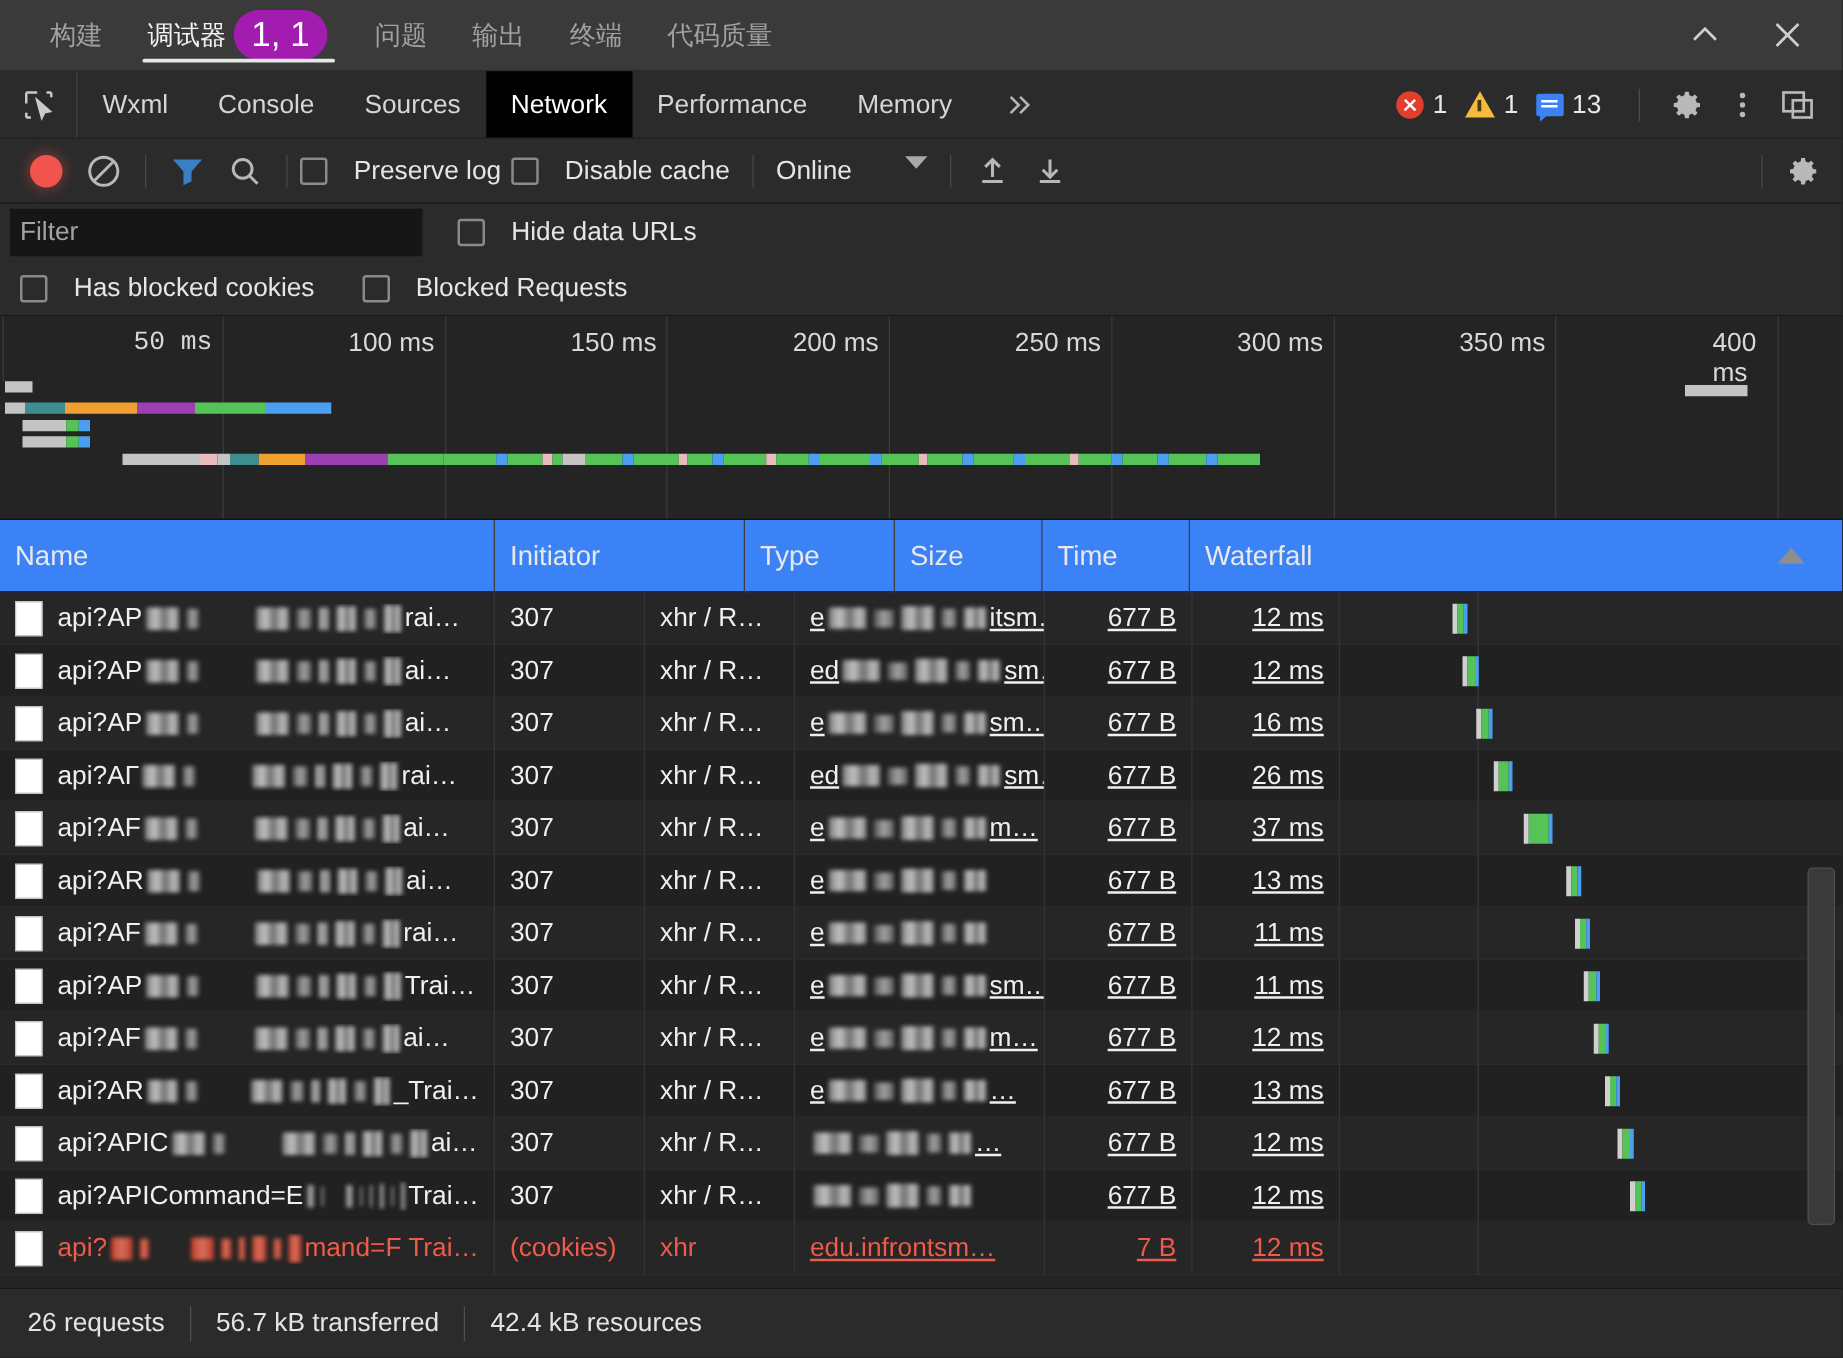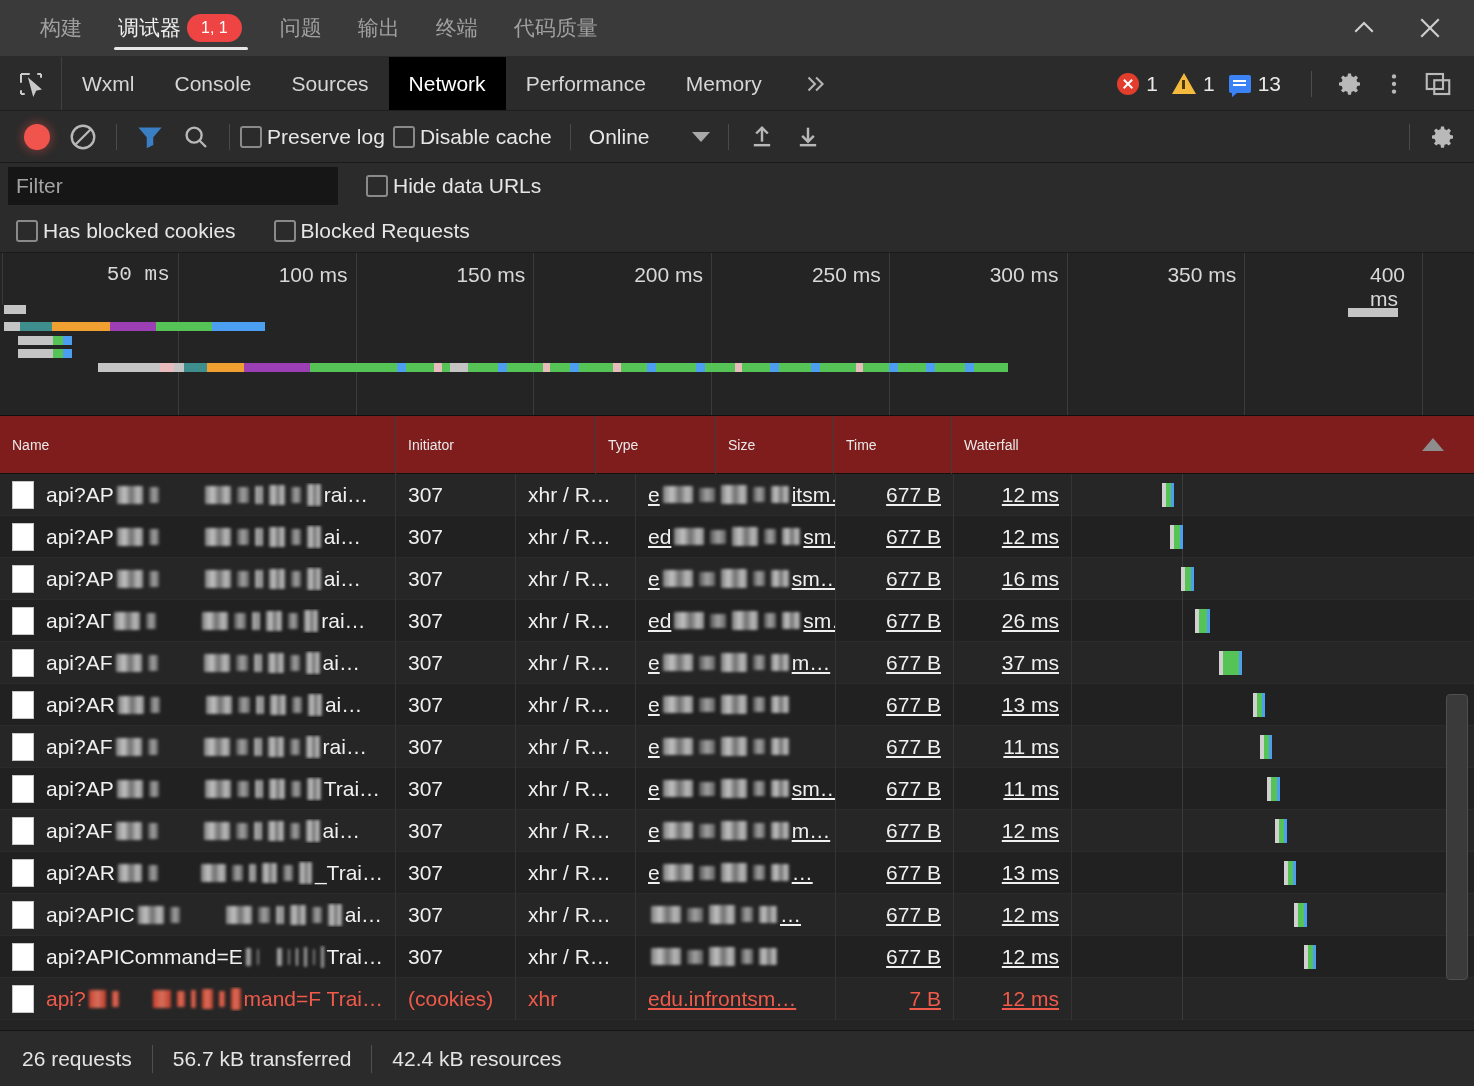--- a/index.html
+++ b/index.html
@@ -26,22 +26,22 @@
     position: relative; font-size: 21px; color: #a0a0a0;
     padding: 0 18px; height: 57px; display: flex; align-items: center;
     cursor: default; white-space: nowrap;
   }
   .ide-tab.active { color: #f2f2f2; }
   .ide-tab.active::after {
     content: ""; position: absolute; left: 14px; right: 14px; bottom: 7px;
     height: 3px; background: #e6e6e6; border-radius: 2px;
   }
   .badge-count {
-    background: #ef4444; color: #fff; border-radius: 22px;
-    font-size: 16px; padding: 5px 14px; margin-left: 6px; margin-right: 2px;
+    background: #a21caf; color: #fff; border-radius: 22px;
+    font-size: 28px; padding: 5px 14px; margin-left: 6px; margin-right: 2px;
     line-height: 1.1; display:inline-block;
   }
   .ide-right { margin-left: auto; display: flex; align-items: center; padding-right: 24px; gap: 26px; }
   .ide-ico { width: 40px; height: 40px; display: flex; align-items: center; justify-content: center; color: #cfcfcf; }
   .ide-ico svg { display:block; }
 
   
   .dt-tabbar {
     height: 54px; background: #2b2b2b; display: flex; align-items: stretch;
     border-bottom: 1px solid #1e1e1e; flex: 0 0 54px;
@@ -75,26 +75,26 @@
   .dt-ico { width: 44px; height: 44px; display:flex; align-items:center; justify-content:center; color:#b9b9b9; }
 
   
   .net-toolbar {
     height: 52px; background: #2b2b2b; display: flex; align-items: center;
     border-bottom: 1px solid #1a1a1a; padding-left: 14px; flex: 0 0 52px;
   }
   .tb-ico { width: 46px; height: 46px; display:flex; align-items:center; justify-content:center; color:#b8b8b8; }
   .rec-dot { width: 26px; height: 26px; border-radius: 50%; background: #f0544c; box-shadow: 0 0 9px 3px rgba(240,84,76,0.30); }
   .tb-sep { width:1px; height:26px; background:#4a4a4a; margin:0 10px; }
-  .chk-wrap { display:flex; align-items:center; gap:5px; font-size:21px; color:#e6e6e6; margin-right: 8px; white-space: nowrap; }
+  .chk-wrap { display:flex; align-items:center; gap:21px; font-size:21px; color:#e6e6e6; margin-right: 8px; white-space: nowrap; }
   .chk {
     width: 22px; height: 22px; border: 2px solid #8a8a8a; border-radius: 3px; background: transparent;
     flex: 0 0 22px;
   }
-  .throttle { display:flex; align-items:center; font-size:21px; color:#e6e6e6; gap: 42px; padding: 0 8px; }
+  .throttle { display:flex; align-items:flex-start; font-size:21px; color:#e6e6e6; gap: 42px; padding: 0 8px; }
   .caret-dn { width:0;height:0;border-left:9px solid transparent;border-right:9px solid transparent;border-top:10px solid #a9a9a9; }
 
   
   .filter-row {
     height: 46px; background: #2b2b2b; display:flex; align-items:center; padding-left: 8px; flex: 0 0 46px;
   }
   .filter-input {
     width: 330px; height: 38px; background: #161616; border: none; outline: none;
     color: #bdbdbd; font-size: 21px; padding: 0 8px; font-family: inherit;
   }
@@ -116,22 +116,22 @@
   .overview { position: relative; height: 163px; background: #242424; border-bottom: 1px solid #0f0f0f; flex: 0 0 163px; overflow: hidden; }
   .ov-grid { position:absolute; inset:0; }
   .ov-vline { position:absolute; top:0; bottom:0; width:1px; background:#3b3b3b; }
   .ov-label { position:absolute; top:10px; font-size:21px; color:#d8d8d8; transform: translateX(-100%); padding-right: 8px; }
   .ov-bar { position:absolute; height:9px; border-radius:1px; }
   .ov-seg { position:absolute; top:0; height:9px; }
 
   
   .table-wrap { flex: 1 1 auto; position: relative; overflow: hidden; background:#242424; }
   .thead {
-    display:flex; height:58px; background:#7f1d1d; border-bottom:1px solid #111;
-    align-items:center; font-size:14px; color:#e9e9e9;
+    display:flex; height:58px; background:#3b82f6; border-bottom:1px solid #111;
+    align-items:center; font-size:22px; color:#e9e9e9;
   }
   .th { padding: 0 12px; height:58px; display:flex; align-items:center; border-right:1px solid #3d3d3d; }
   .tr { display:flex; height:42px; align-items:center; font-size:21px; color:#f0f0f0; border-bottom:1px solid #2b2b2b; }
   .tr.odd { background:#262626; }
   .tr.even { background:#212121; }
   .tr.failed { color:#f05a4a; }
   .td { padding: 0 12px; height:42px; display:flex; align-items:center; border-right:1px solid #343434; overflow:hidden; white-space:nowrap; }
   .td.num { justify-content:flex-end;text-decoration:underline; }
   .c-name { width: 396px; flex:0 0 396px; }
   .c-status { width: 120px; flex:0 0 120px; }

